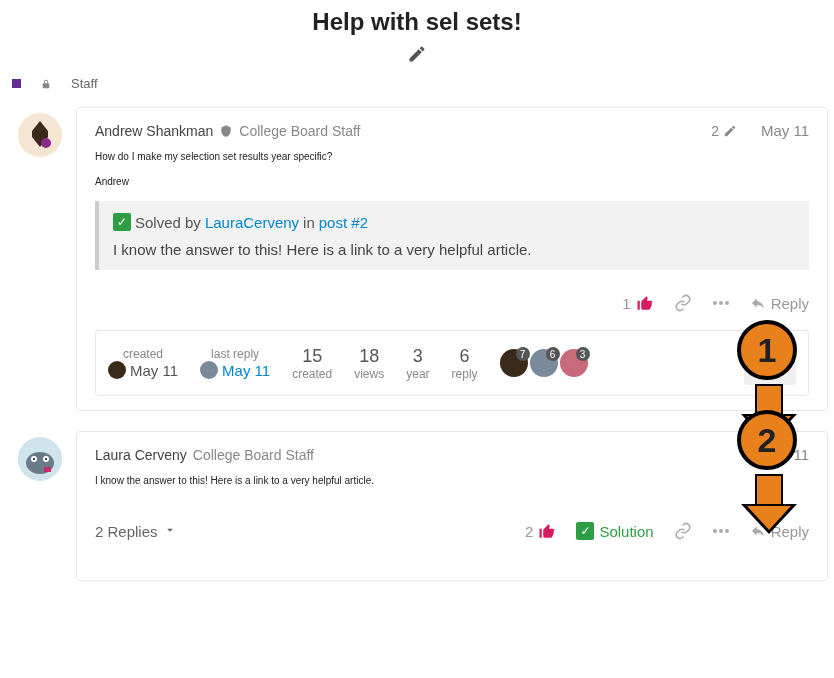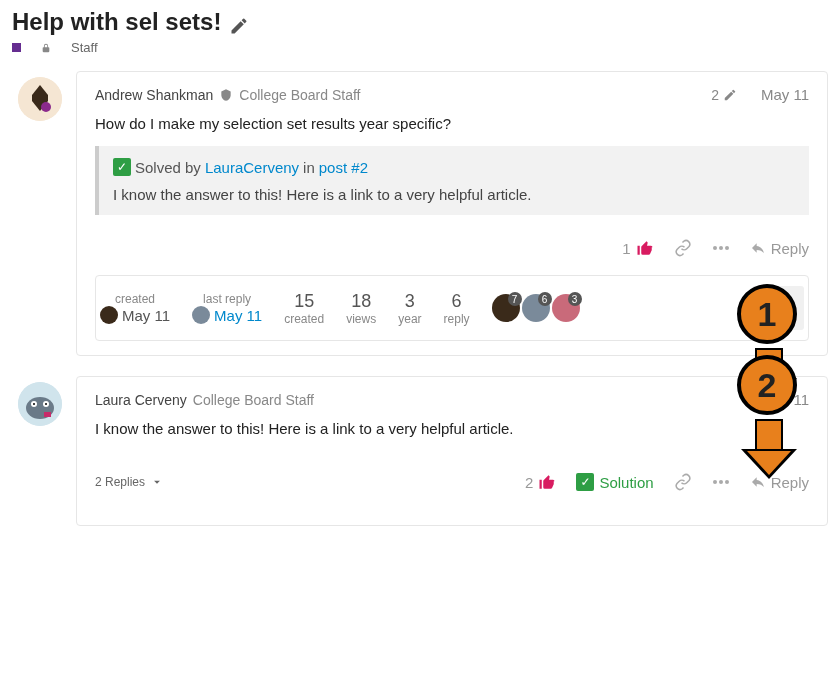--- a/index.html
+++ b/index.html
@@ -1,67 +1,67 @@
 <!DOCTYPE html>
 <html><head>
 <meta charset="utf-8">
 <style>
 * { box-sizing: border-box; margin: 0; padding: 0; }
 body { font-family: Arial, Helvetica, sans-serif; font-size: 14px; color: #222; background: #fff; width: 834px; }
 .topic-header { padding: 8px 12px 6px; }
-.topic-title { font-size: 24px; font-weight: bold; display: flex; align-items: flex-end; gap: 8px; }
+.topic-title { font-size: 24px; font-weight: bold; display: flex; align-items: center; gap: 8px; flex-direction: column; }
 .topic-title .pencil { color: #555; cursor: pointer; }
-.category-row { display: flex; align-items: center; gap: 20px; margin-top: 4px; font-size: 13px; color: #666; }
+.category-row { display: flex; align-items: center; gap: 20px; margin-top: 12px; font-size: 13px; color: #666; }
 .cat-badge { width: 9px; height: 9px; background: #652D90; display: inline-block; }
 .lock-mini { font-size: 11px; color: #888; }
 
 .post-wrap { display: flex; gap: 14px; padding: 10px 6px 0 18px; }
 .avatar-col { width: 44px; flex-shrink: 0; padding-top: 6px; }
 .avatar { width: 44px; height: 44px; border-radius: 50%; background: #ddd; display: flex; align-items: center; justify-content: center; overflow: hidden; }
 .post-card { flex: 1; border: 1px solid #e6e6e6; border-radius: 4px; padding: 14px 18px; background: #fff; position: relative; }
 
 .post-head { display: flex; align-items: center; gap: 6px; margin-bottom: 12px; }
 .username { font-weight: normal; color: #444; }
 .shield { color: #888; font-size: 14px; }
 .user-title { color: #888; }
 .spacer { flex: 1; }
 .edit-count { color: #888; display: flex; align-items: center; gap: 4px; }
 .post-date { color: #888; font-size: 15px; }
 
-.post-body p { margin-bottom: 14px; color: #222; font-size: 15px; }
+.post-body p { margin-bottom: 14px; color: #222; font-size: 10px; }
 
 .solved-box { background: #f2f2f2; border-left: 4px solid #ccc; padding: 12px 14px; margin-top: 8px; }
 .solved-head { display: flex; align-items: center; gap: 4px; font-size: 15px; }
 .check-badge { width: 18px; height: 18px; background: #2e9e44; color: #fff; display: inline-flex; align-items: center; justify-content: center; font-size: 12px; border-radius: 2px; }
 .solved-head .grey { color: #555; }
 .solved-head a { color: #0088cc; text-decoration: none; }
 .solved-body { margin-top: 10px; color: #444; font-size: 15px; }
 
 .post-actions { display: flex; align-items: center; justify-content: flex-end; gap: 20px; margin-top: 24px; color: #999; font-size: 15px; }
 .act { display: inline-flex; align-items: center; gap: 5px; cursor: pointer; }
 .like-count { color: #999; }
 .thumb { color: #d81b60; font-size: 16px; }
 .reply-btn { display: inline-flex; align-items: center; gap: 5px; color: #999; cursor: pointer; }
 
-.stats-bar { border: 1px solid #e6e6e6; border-radius: 4px; margin-top: 18px; display: flex; align-items: center; padding: 10px 4px; gap: 22px; }
+.stats-bar { border: 1px solid #e6e6e6; border-radius: 4px; margin-top: 18px; display: flex; align-items: center; padding: 10px 12px; gap: 22px; }
 .stat-block { text-align: center; }
 .stat-block .label { font-size: 12px; color: #888; }
 .stat-block .val { font-size: 18px; color: #555; }
 .stat-block .date-val { font-size: 15px; color: #555; display: flex; align-items: center; gap: 4px; }
 .stat-block .date-val.link { color: #0088cc; }
 .mini-ava { width: 18px; height: 18px; border-radius: 50%; background: #aaa; display: inline-block; }
 .participants { display: flex; gap: 2px; }
 .p-ava { width: 28px; height: 28px; border-radius: 50%; position: relative; }
 .p-ava .badge-n { position: absolute; top: -2px; right: -2px; background: #555; color: #fff; font-size: 10px; border-radius: 50%; width: 14px; height: 14px; display: flex; align-items: center; justify-content: center; }
 .expand-toggle { margin-left: auto; width: 52px; height: 44px; background: #f0f0f0; display: flex; align-items: center; justify-content: center; color: #777; cursor: pointer; border-radius: 3px; }
 
 .solution-btn { display: inline-flex; align-items: center; gap: 5px; color: #2e9e44; cursor: pointer; font-size: 15px; }
 .solution-btn .check-badge { width: 18px; height: 18px; }
 
-.replies-toggle { display: inline-flex; align-items: flex-start; gap: 5px; color: #666; cursor: pointer; font-size: 12px; }
+.replies-toggle { display: inline-flex; align-items: flex-start; gap: 5px; color: #666; cursor: pointer; font-size: 15px; }
 
 .marker { position: absolute; width: 60px; height: 60px; border-radius: 50%; border: 4px solid #000; background: #e8801c; display: flex; align-items: center; justify-content: center; font-size: 34px; font-weight: bold; z-index: 10; }
 .marker-arrow { position: absolute; z-index: 10; }
 .marker-arrow .shaft { width: 28px; height: 30px; background: #e8801c; border: 2px solid #000; border-bottom: none; margin: 0 auto; }
 .marker-arrow .head { width: 0; height: 0; border-left: 28px solid transparent; border-right: 28px solid transparent; border-top: 30px solid #000; position: relative; }
 .marker-arrow .head::after { content: ""; position: absolute; top: -28px; left: -22px; width: 0; height: 0; border-left: 22px solid transparent; border-right: 22px solid transparent; border-top: 24px solid #e8801c; }
 
 svg { display: block; }
 </style>
 </head>
@@ -111,20 +111,21 @@
         <span>2</span>
         <svg width="14" height="14" viewBox="0 0 24 24" fill="#888">
             <path d="M3 17.25V21h3.75l11-11-3.75-3.75-11 11zM20.7 7.04a1 1 0 000-1.41l-2.34-2.34a1 1 0 00-1.41 0l-1.83 1.83 3.75 3.75 1.83-1.83z"></path>
           </svg>
       </span>
       <span style="width:12px"></span>
       <span class="post-date">May 11</span>
     </div>
     <div class="post-body">
       <p>How do I make my selection set results year specific?</p>
+      <p>Andrew</p>
     </div>
 
     <div class="solved-box">
       <div class="solved-head">
         <span class="check-badge">✓</span>
         <span class="grey">Solved by</span>
         <a>LauraCerveny</a>
         <span class="grey">in</span>
         <a>post #2</a>
       </div>

